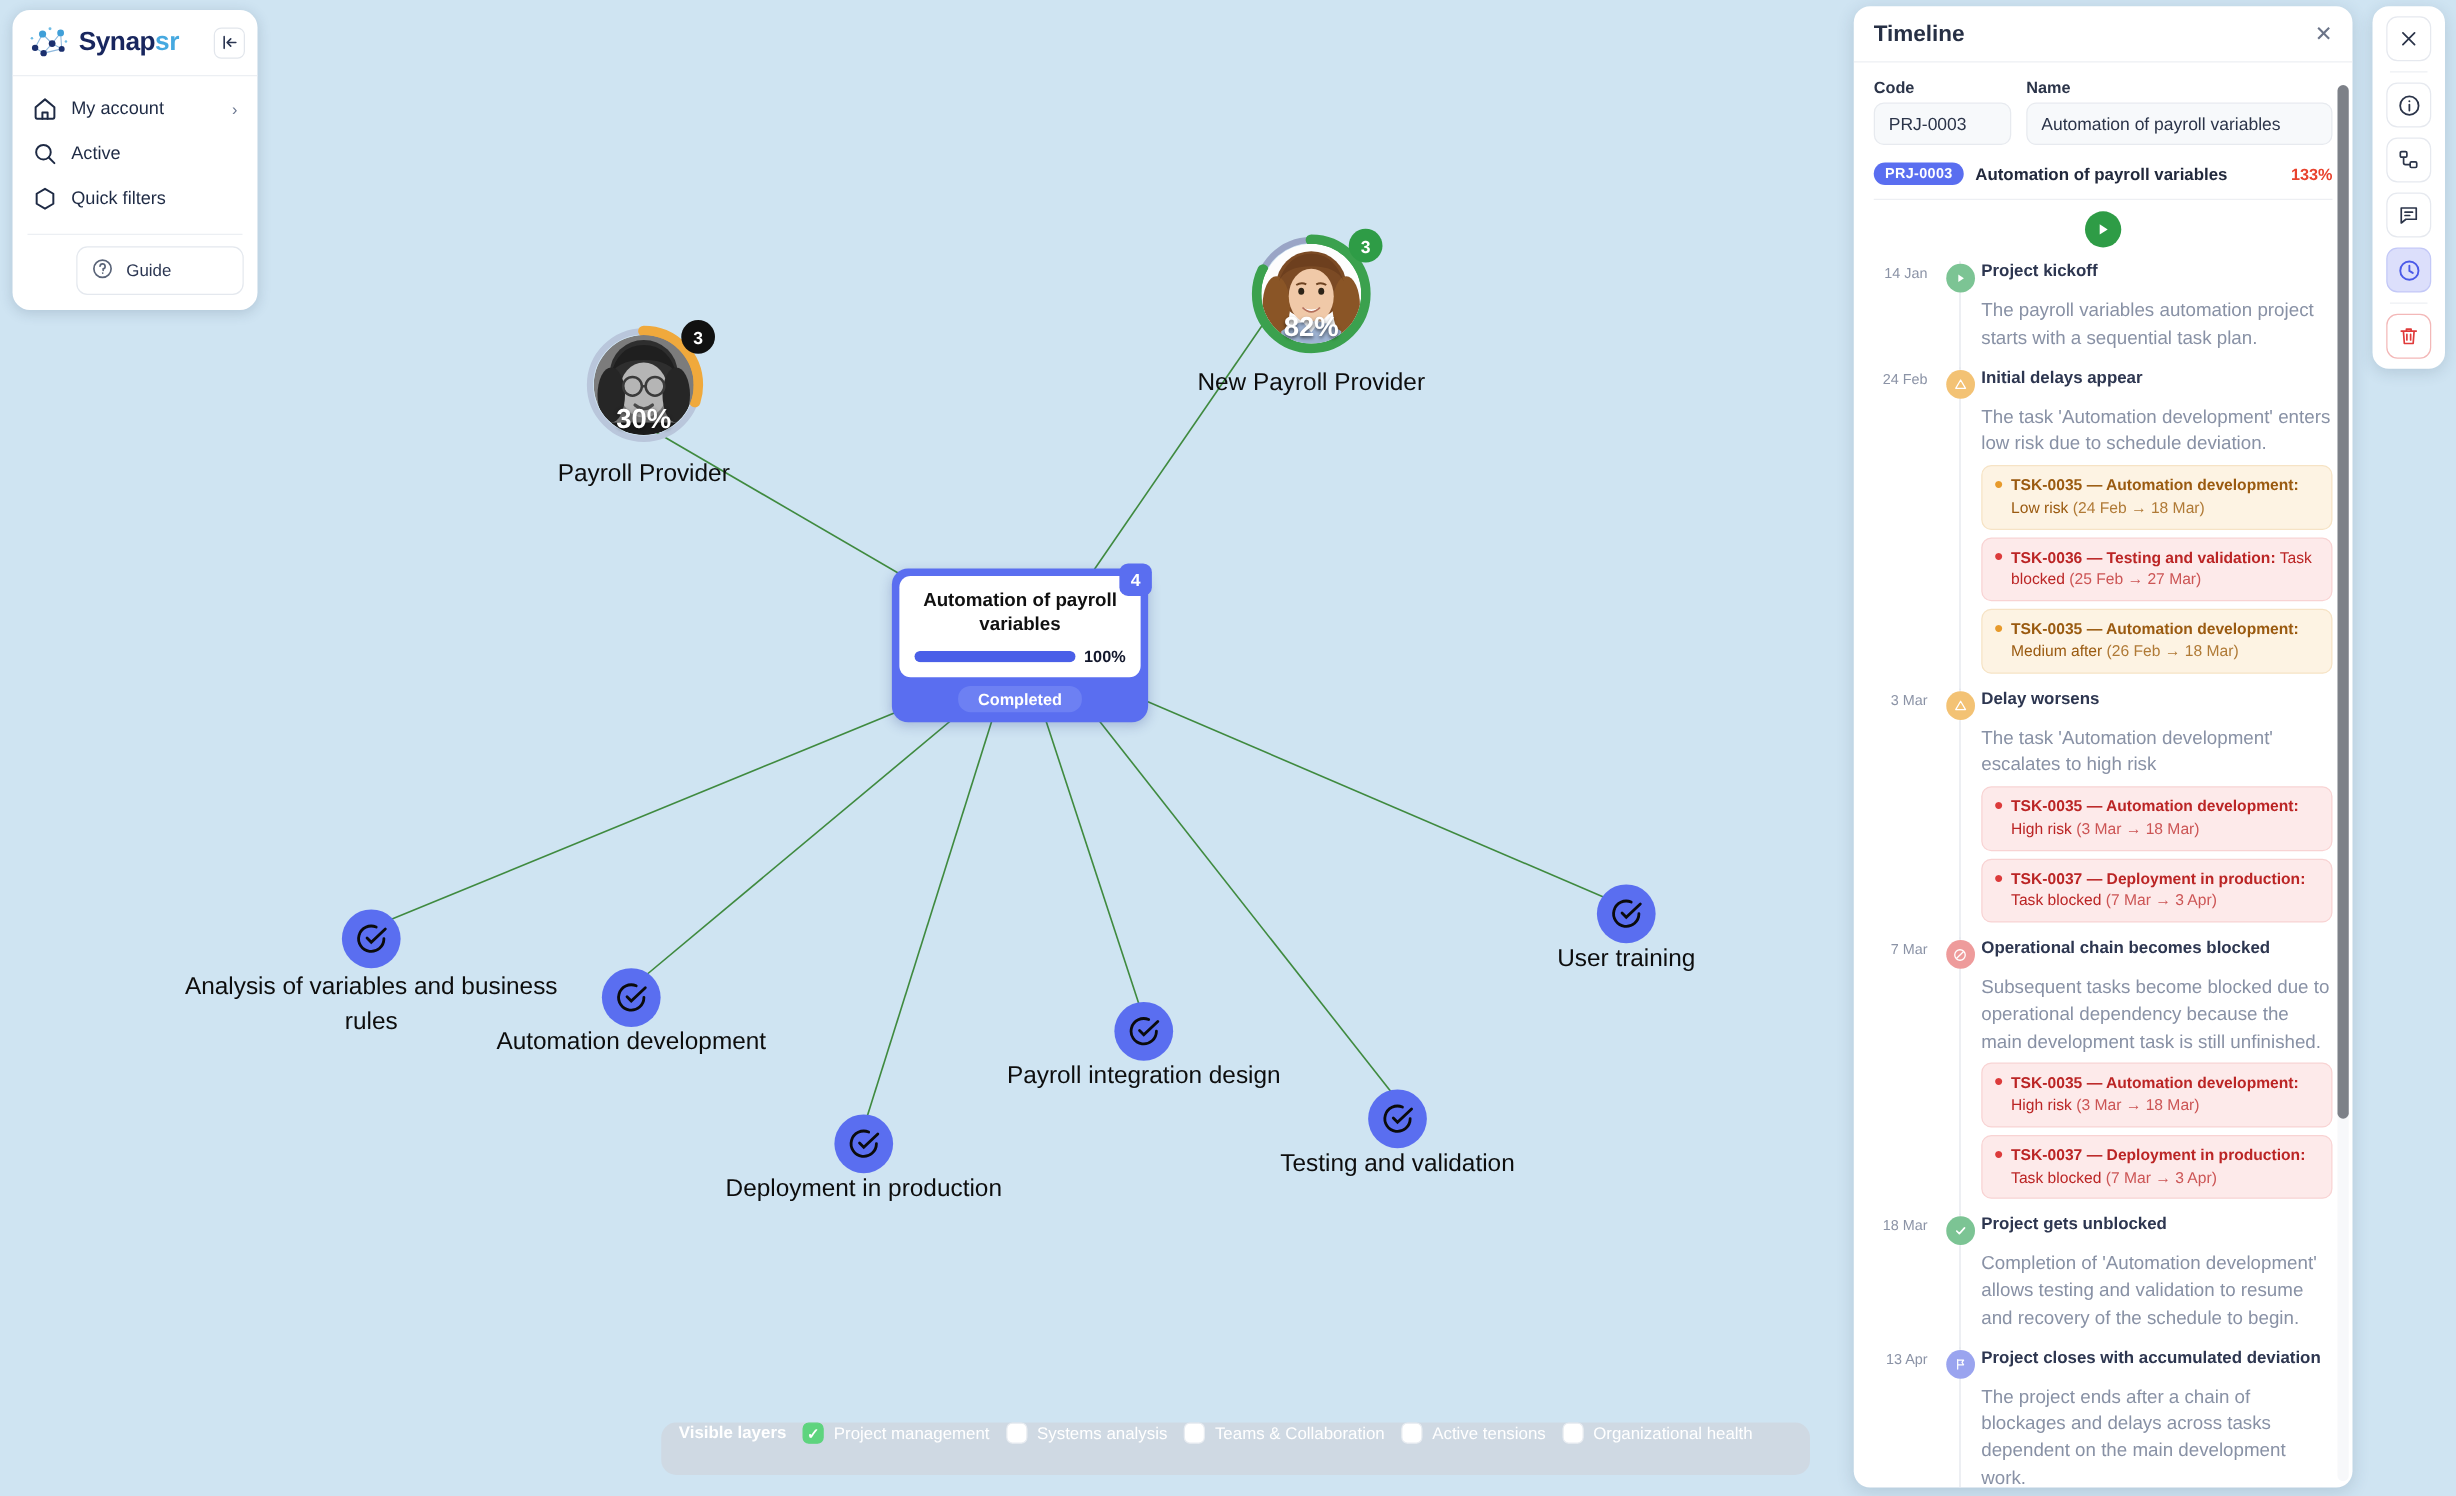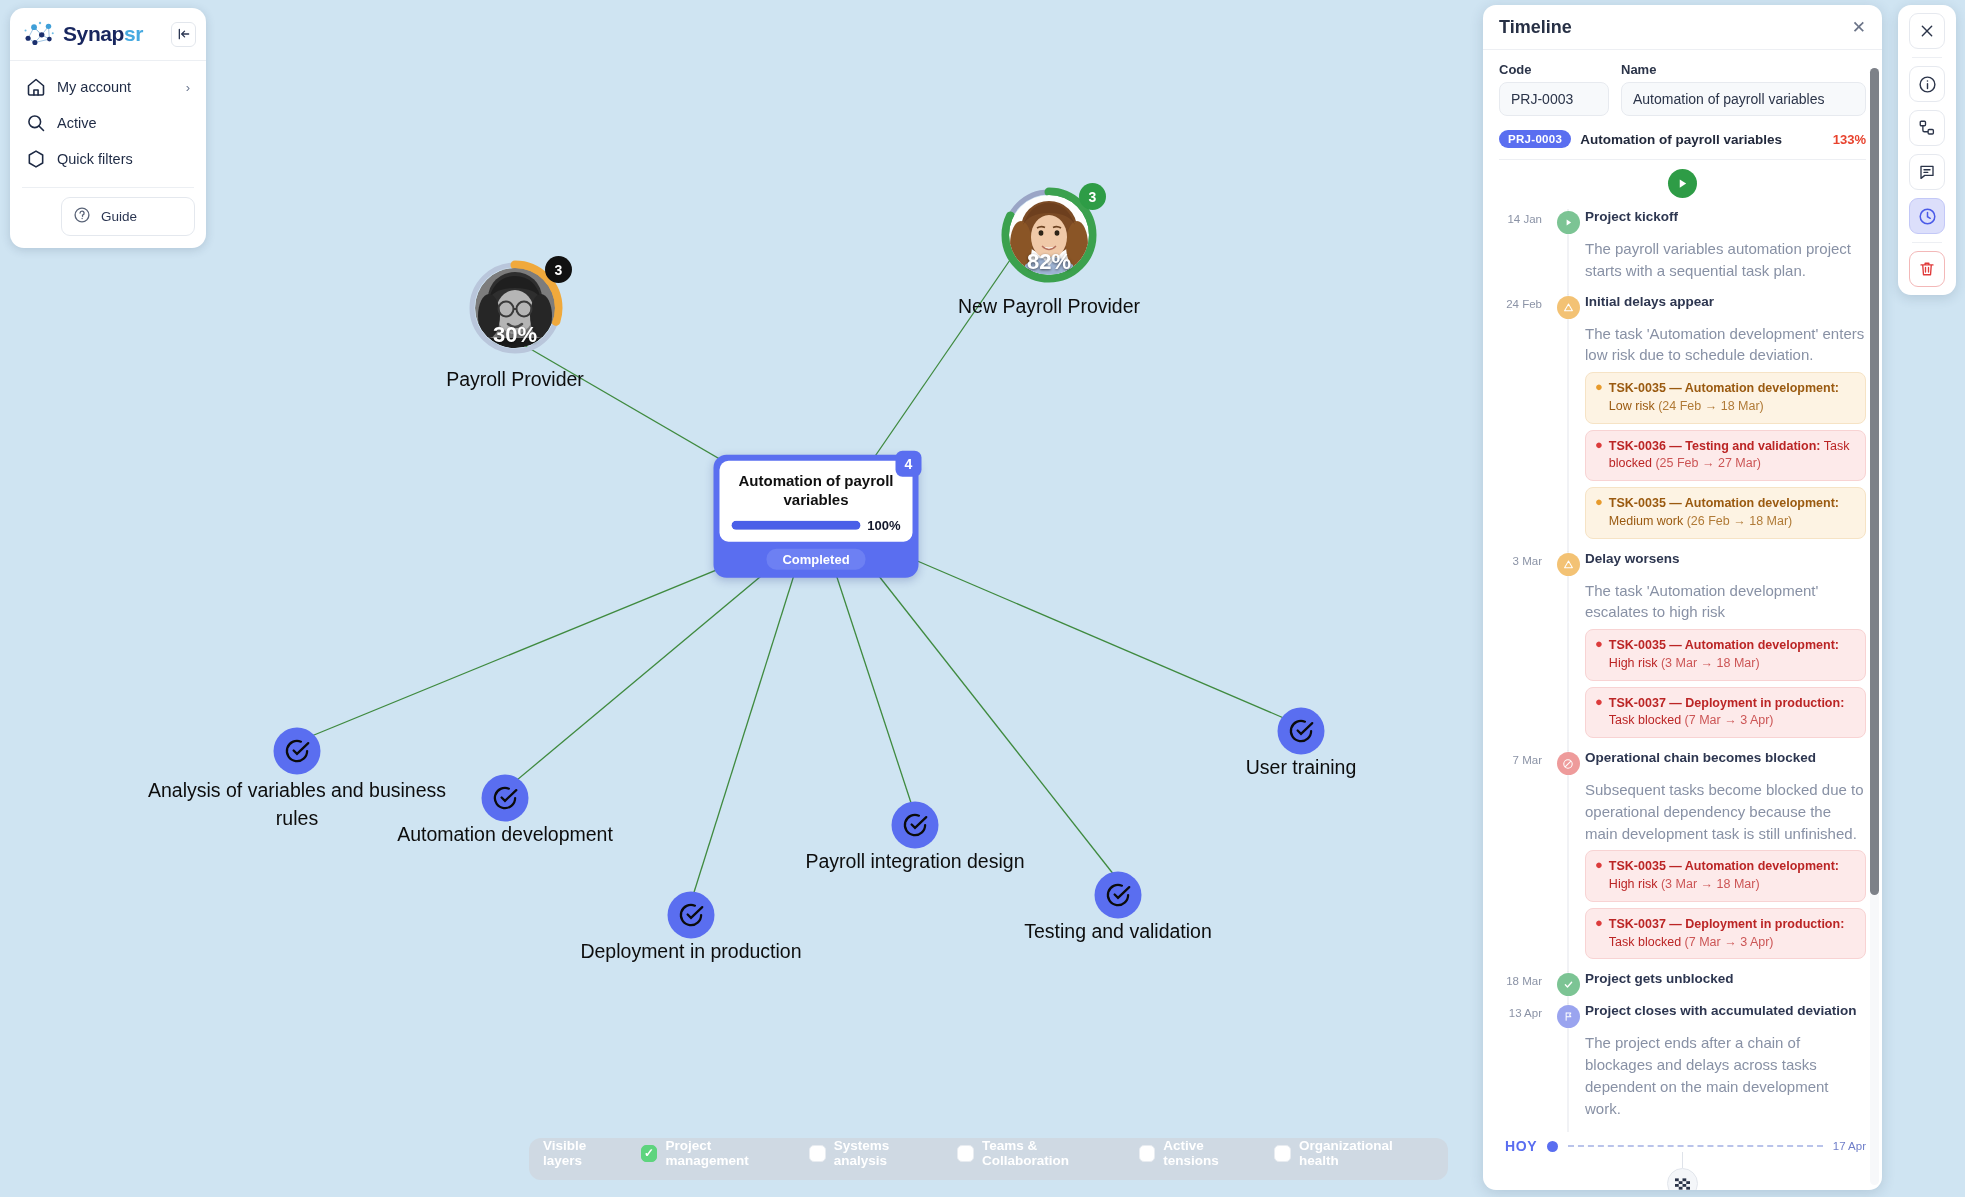--- a/index.html
+++ b/index.html
@@ -124,21 +124,21 @@
     display: flex; align-items: flex-start; gap: 13px; padding: 0 14px;
     font-size: 13.5px; color: #fff; font-weight: 700;
   }
   .layer-opt { display: flex; align-items: center; gap: 8px; cursor: pointer; }
   .layer-box {
     width: 17px; height: 17px; border-radius: 5px; background: #fff;
     border: 1px solid #e8ecf1; display: flex; align-items: center;
     justify-content: center; font-size: 12px; color: #fff;
   }
   .layer-box.on { background: #5ed47e; border-color: #5ed47e; }
-  .layer-name { font-weight: 700; }
+  .layer-name { font-weight: 400; }
 
   
   #timeline-panel {
     position: absolute; right: 83px; top: 5px; width: 399px; height: 1185px;
     background: #fff; border-radius: 13px;
     box-shadow: 0 3px 14px rgba(40,60,90,.16);
     display: flex; flex-direction: column; overflow: hidden;
   }
   #tl-header {
     display: flex; align-items: center; padding: 12px 16px 11px;
@@ -586,21 +586,21 @@
               <div class="chip chip-amber">
                 <span class="bullet">●</span>
                 <span><b>TSK-0035 — Automation development:</b><span class="st"> Low risk </span><span class="rng">(24 Feb → 18 Mar)</span></span>
               </div>
               <div class="chip chip-red">
                 <span class="bullet">●</span>
                 <span><b>TSK-0036 — Testing and validation:</b><span class="st"> Task blocked </span><span class="rng">(25 Feb → 27 Mar)</span></span>
               </div>
               <div class="chip chip-amber">
                 <span class="bullet">●</span>
-                <span><b>TSK-0035 — Automation development:</b><span class="st"> Medium work </span><span class="rng">(26 Feb → 18 Mar)</span></span>
+                <span><b>TSK-0035 — Automation development:</b><span class="st"> Medium after </span><span class="rng">(26 Feb → 18 Mar)</span></span>
               </div>
             </div>
           </div>
           <div class="ev">
             <div class="ev-date">3 Mar</div>
             <div class="ev-rail">
               <div class="ev-dot dot-amber">
                 <svg width="11" height="11" viewBox="0 0 14 14" fill="none" stroke="#fff" stroke-width="1.3" stroke-linejoin="round">
                   <path d="M7 2.5l5 8.5H2z"></path>
                 </svg>
@@ -646,20 +646,21 @@
             <div class="ev-date">18 Mar</div>
             <div class="ev-rail">
               <div class="ev-dot dot-green">
                 <svg width="11" height="11" viewBox="0 0 14 14" fill="none" stroke="#fff" stroke-width="1.7" stroke-linecap="round" stroke-linejoin="round">
                   <path d="M3 7.4l2.7 2.7L11 4.2"></path>
                 </svg>
               </div>
             </div>
             <div class="ev-body">
               <div class="ev-title">Project gets unblocked</div>
+              <div class="ev-desc">Completion of 'Automation development' allows testing and validation to resume and recovery of the schedule to begin.</div>
             </div>
           </div>
           <div class="ev">
             <div class="ev-date">13 Apr</div>
             <div class="ev-rail">
               <div class="ev-dot dot-violet">
                 <svg width="11" height="11" viewBox="0 0 14 14" fill="none" stroke="#fff" stroke-width="1.3" stroke-linecap="round" stroke-linejoin="round">
                   <path d="M4 2.2v9.6M4 2.6h6l-1.6 2.4L10 7.4H4"></path>
                 </svg>
               </div>

